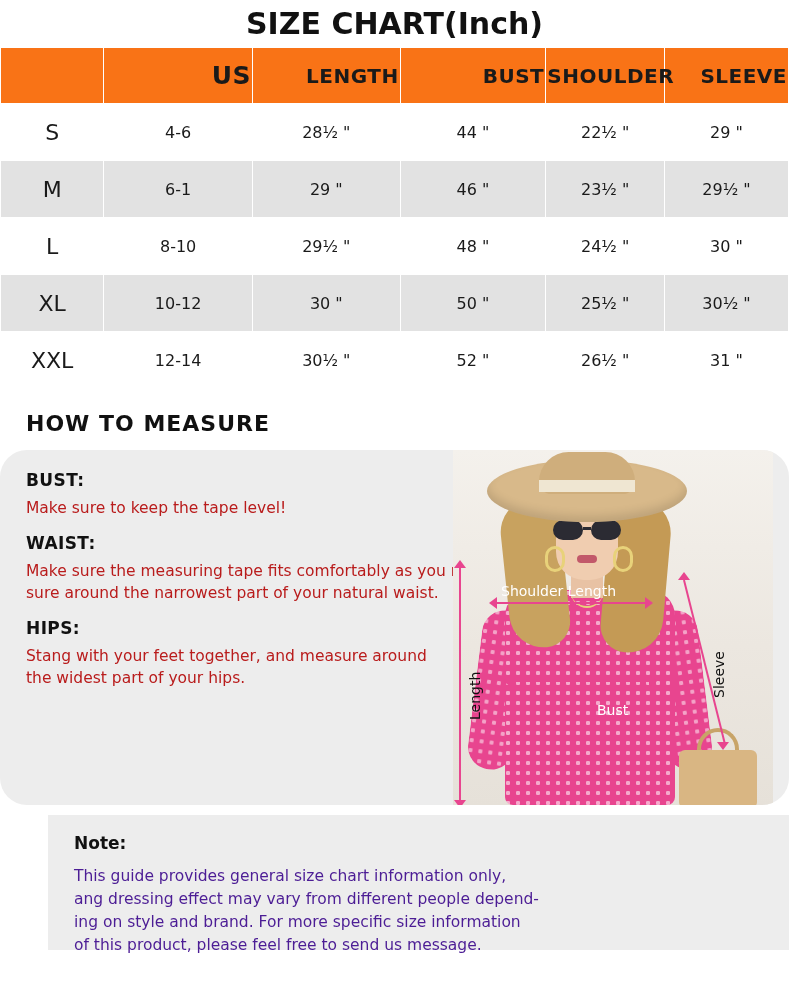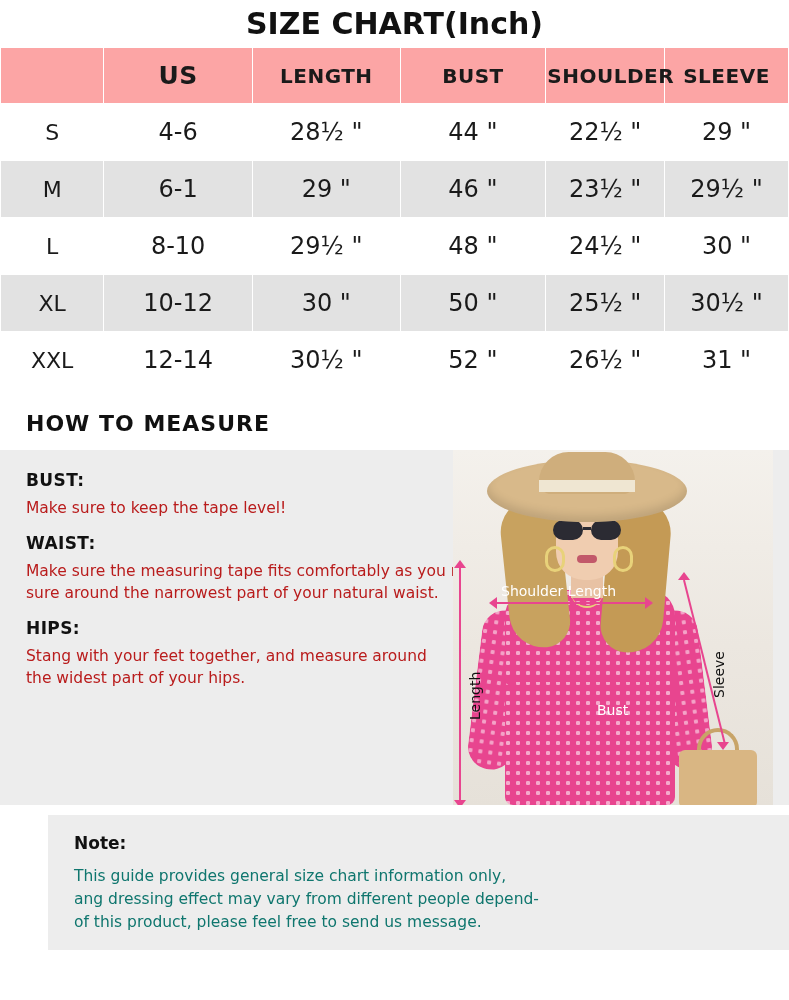--- a/index.html
+++ b/index.html
@@ -32,34 +32,35 @@
     table-layout: fixed;
   }
   table.size-table th, table.size-table td {
     text-align: center;
     vertical-align: middle;
     border: 1px solid #ffffff;
     font-weight: normal;
     color: #1a1a1a;
   }
   table.size-table thead th {
-    background: #fca5a5;
+    background: #f97316;
     height: 56px;
     font-size: 20px;
     font-weight: bold;
     letter-spacing: 0.5px;
+    text-align: right;
   }
   table.size-table thead th.us-col {
     font-size: 25px;
   }
   table.size-table tbody tr.odd td { background: #ffffff; }
   table.size-table tbody tr.even td { background: #e2e2e2; }
   table.size-table tbody td {
     height: 57px;
-    font-size: 24px;
+    font-size: 16px;
   }
   table.size-table tbody td.size-label { font-size: 22px; }
   .c0 { width: 100px; }
   .c1 { width: 144px; }
   .c2 { width: 143px; }
   .c3 { width: 141px; }
   .c4 { width: 115px; }
   .c5 { width: 120px; }
 
   
@@ -68,20 +69,21 @@
     font-weight: bold;
     letter-spacing: 1px;
     padding: 22px 1px 14px 26px;
     color: #111;
   }
   .measure-section {
     position: relative;
     background: #ededed;
     height: 355px;
     overflow: hidden;
+    border-radius: 27px;
   }
   .measure-text {
     position: absolute;
     left: 26px; top: 20px;
     width: 470px;
   }
   .m-block { margin-bottom: 14px; }
   .m-title {
     font-size: 17px;
     font-weight: bold;
@@ -283,21 +285,21 @@
   }
   .note-title {
     font-size: 17px;
     font-weight: bold;
     margin-bottom: 12px;
     color: #111;
   }
   .note-line {
     font-size: 15.5px;
     line-height: 23px;
-    color: #0f766e;
+    color: #4c1d95;
   }
 </style>
 </head>
 <body>
 
 <div class="page">
 
   <div class="title">SIZE CHART(Inch)</div>
 
   <table class="size-table">
@@ -425,16 +427,17 @@
       <div class="vert-label" style="left:258px; top:248px;">Sleeve</div>
     </div>
   </div>
 
   <div class="note-sep"></div>
 
   <div class="note-section">
     <div class="note-title">Note:</div>
     <div class="note-line">This guide provides general size chart information only,</div>
     <div class="note-line"> ang dressing effect may vary from different people depend-</div>
+    <div class="note-line">ing on style and brand. For more specific size information</div>
     <div class="note-line">of this product, please feel free to send us message.</div>
   </div>
 
 </div>
 
 </body></html>

